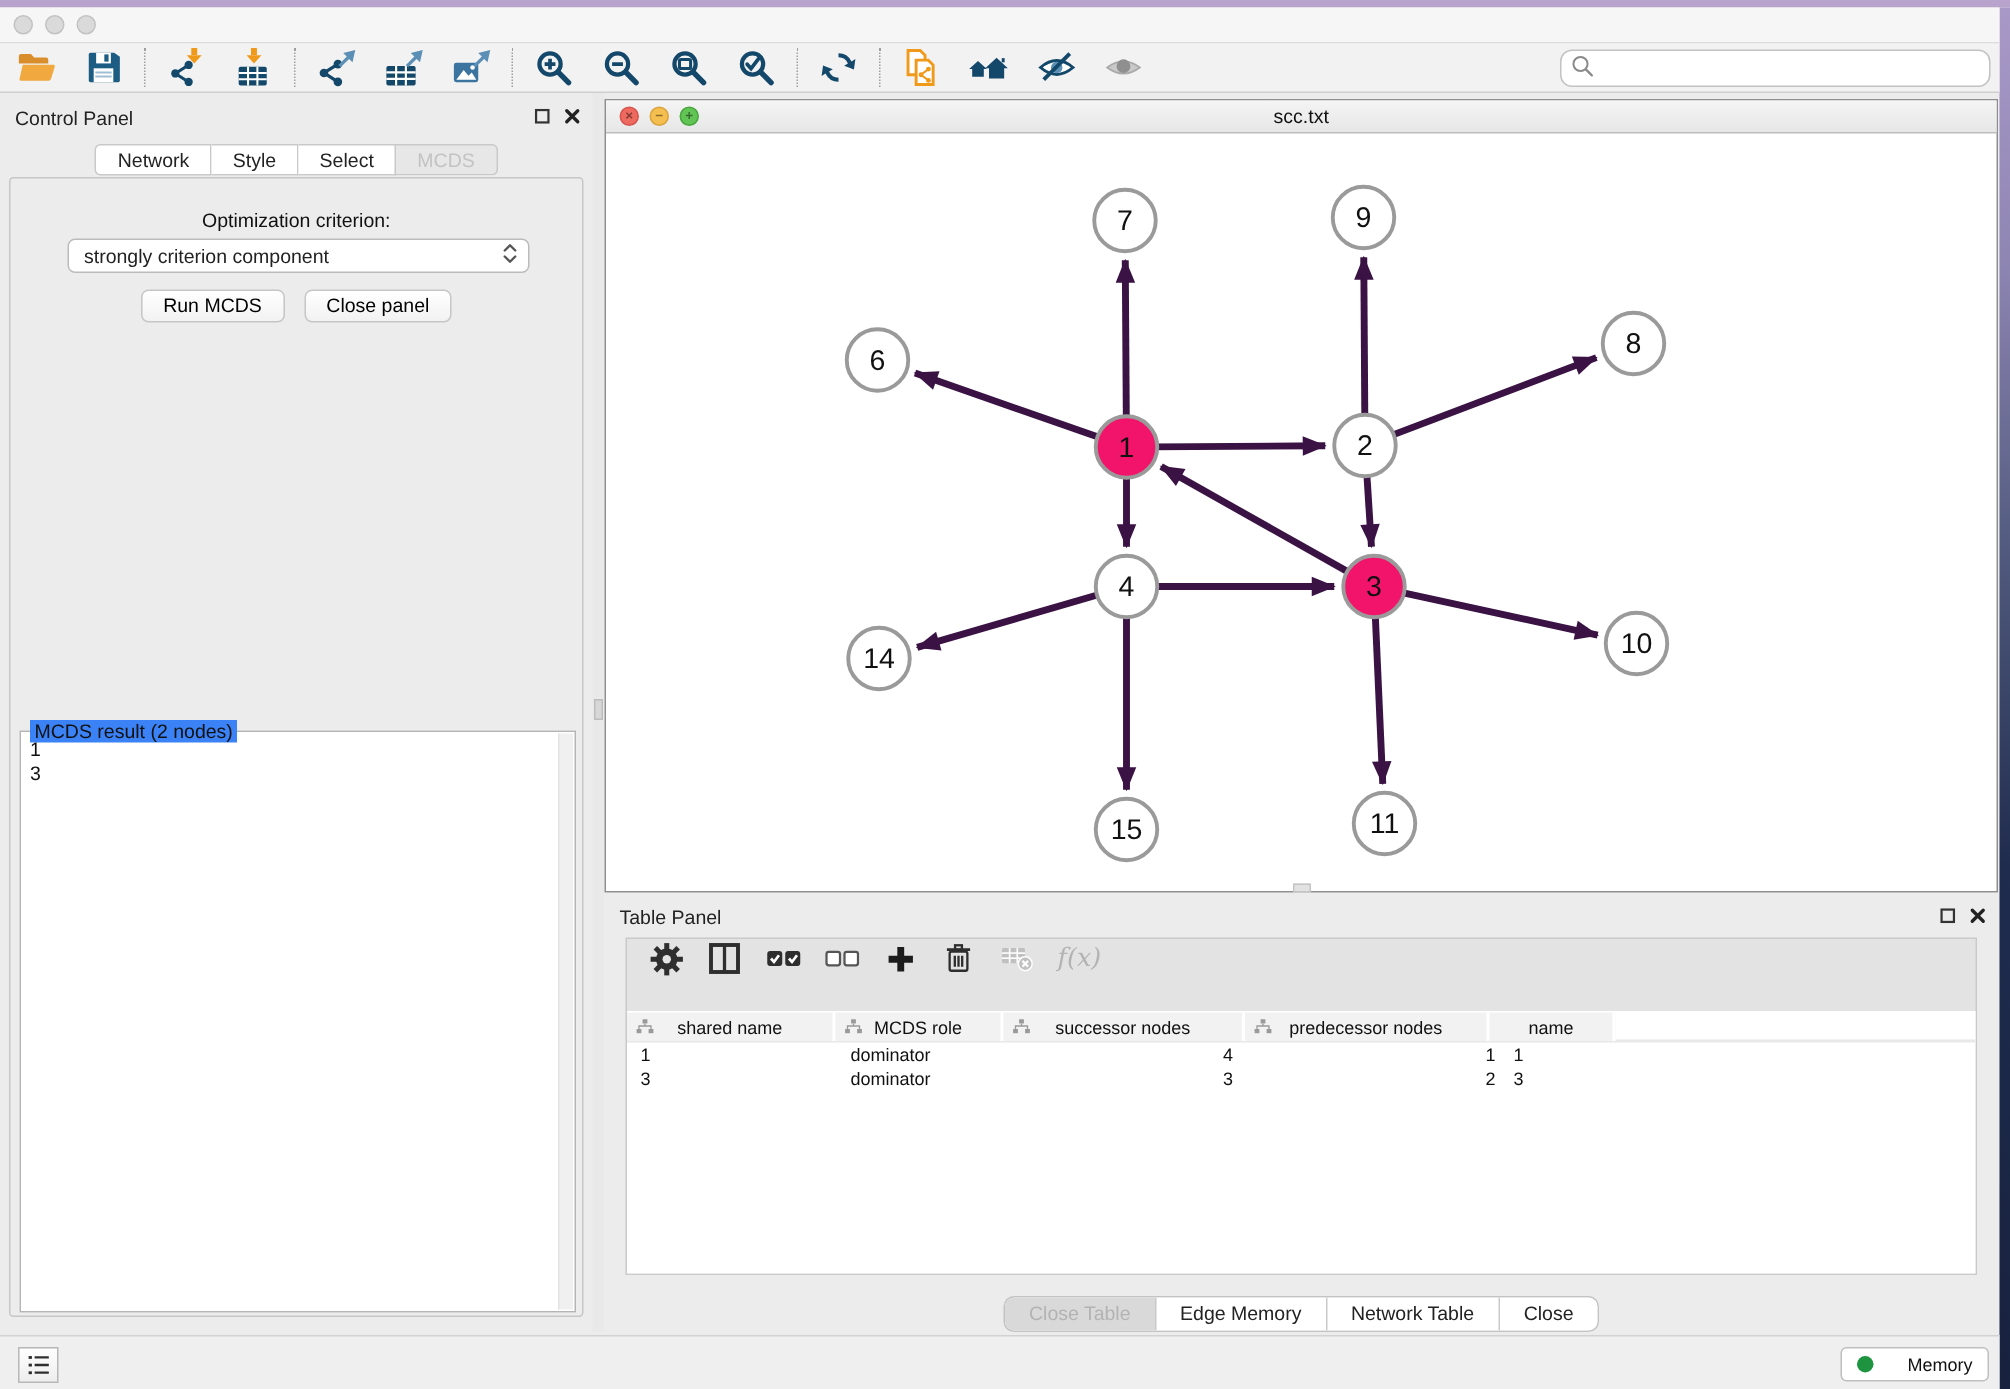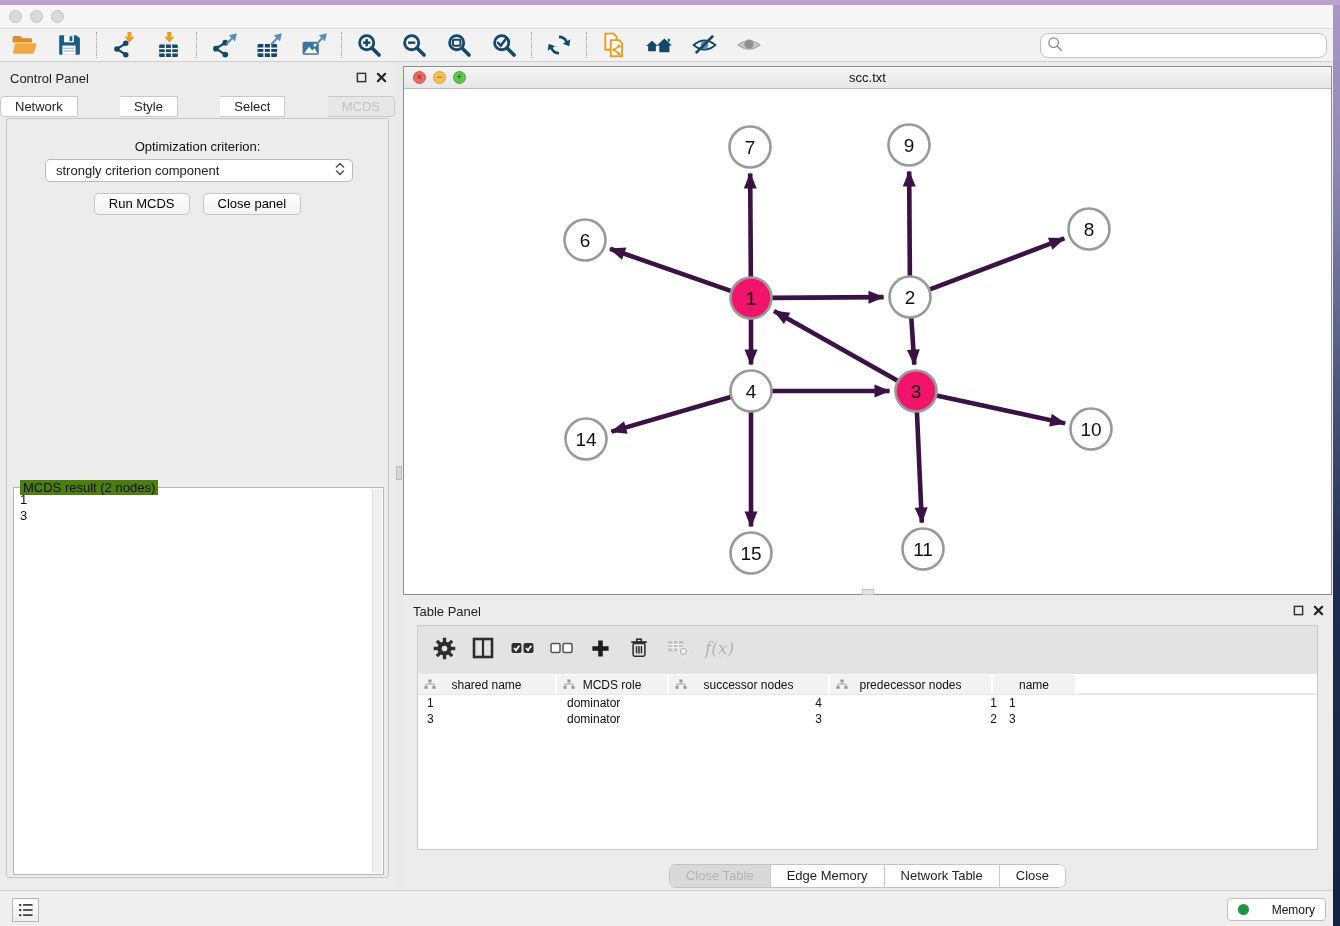--- a/index.html
+++ b/index.html
@@ -27,51 +27,51 @@
   .tb-sep{width:1px;height:26px;border-left:1px dotted #9f9f9f;margin:0 13px}
   .tb-btn{display:flex;align-items:center;justify-content:center;width:28px;height:28px;cursor:default}
   #search-wrap{position:absolute;right:6px;top:4px;width:287px;height:25px;background:#fff;border:1px solid #c2c2c2;border-radius:8px;display:flex;align-items:center;padding:0 6px}
   #search-wrap input{border:none;outline:none;flex:1;font-size:13px;font-family:inherit;background:transparent;margin-left:4px}
 
   
   #control-panel{position:absolute;left:0;top:62px;width:395px;height:826px}
   .panel-header{position:absolute;left:0;top:0;width:100%;height:30px}
   .panel-title{position:absolute;left:10px;top:9px;font-size:13px;color:#222}
   .panel-header-icons{position:absolute;right:8px;top:9px;display:flex;gap:9px;align-items:center}
-  #cp-tabs{position:absolute;left:0;top:34px;width:100%;display:flex;justify-content:space-between}
+  #cp-tabs{position:absolute;left:0;top:34px;width:100%;display:flex;justify-content:center}
   .jtab{height:21px;line-height:19px;padding:0 14px;background:#fff;border:1px solid #c9c9c9;border-left:none;font-size:13px}
   .jtab:first-child{border-left:1px solid #c9c9c9;border-radius:4px 0 0 4px}
   .jtab:last-child{border-radius:0 4px 4px 0}
   .jtab.disabled{background:#e7e7e7;color:#c3c3c3}
   #cp-body{position:absolute;left:6px;top:56px;width:383px;height:760px;border:1px solid #c6c6c6;border-radius:3px}
   #opt-label{margin-top:20px;text-align:center;font-size:13px;color:#111}
   #criterion{position:absolute;left:38px;top:40px;width:308px;height:23px;background:#fff;border:1px solid #bbb;border-radius:5px;display:flex;align-items:center;padding:0 6px 0 10px;font-size:13px}
   #criterion .crit-text{flex:1}
   #cp-buttons{position:absolute;left:0;top:74px;width:100%;display:flex;justify-content:center;gap:13px}
   .jbtn{height:22px;line-height:20px;padding:0 14px;background:linear-gradient(#fff,#f2f2f2);border:1px solid #c6c6c6;border-radius:5px;font-size:13px}
   #mcds-fieldset{position:absolute;left:6px;top:368px;width:371px;height:388px;border:1px solid #b5b5b5;background:#fff}
-  #mcds-legend{position:absolute;left:6px;top:-8px;background:#4d7c0f;padding:0 3px;font-size:13px;color:#111}
+  #mcds-legend{position:absolute;left:6px;top:-8px;background:#3b82f6;padding:0 3px;font-size:13px;color:#111}
   #mcds-lines{position:absolute;left:0;top:2px;right:12px;bottom:0;padding:2px 6px;font-size:13px;line-height:16px;color:#111}
   #mcds-scroll{position:absolute;right:1px;top:1px;width:10px;bottom:1px;background:#f0f0f0;border-left:1px solid #e2e2e2}
 
   
   #splitter-v{position:absolute;left:395px;top:62px;width:8px;height:826px;background:#e9e9e9}
   #splitter-v .handle{position:absolute;left:1px;top:404px;width:6px;height:14px;background:#d7d7d7;border:1px solid #bdbdbd}
 
   
   #network-window{position:absolute;left:403px;top:66px;width:929px;height:529px;background:#fff;border:1px solid #8e8e8e}
   #nw-titlebar{position:absolute;left:0;top:0;width:100%;height:22px;background:linear-gradient(#f4f4f4,#e7e7e7);border-bottom:1px solid #bdbdbd;display:flex;align-items:center}
   #nw-titlebar .tl-group{display:flex;gap:7px;margin-left:9px}
   #nw-title{position:absolute;left:0;right:0;text-align:center;font-size:13px;color:#111}
   #nw-bottom-handle{position:absolute;left:458px;bottom:-1px;width:12px;height:6px;background:#e2e2e2;border:1px solid #c4c4c4}
 
   
   #table-panel{position:absolute;left:403px;top:595px;width:929px;height:293px}
   #tp-box{position:absolute;left:14px;right:14px;top:30px;height:225px;background:#e3e3e3;border:1px solid #cacaca}
-  #tp-toolbar{position:absolute;left:0;top:0;right:0;height:44px;display:flex;align-items:center;gap:15px;padding-left:14px}
+  #tp-toolbar{position:absolute;left:0;top:0;right:0;height:44px;display:flex;gap:15px;padding-left:14px}
   .tpt-btn{display:flex;align-items:center;justify-content:center;min-width:24px;height:26px}
   .fx-label{font-family:"DejaVu Serif",serif;font-style:italic;color:#b3b3b3;font-size:17px}
   #tp-table{position:absolute;left:0;right:0;top:48px;bottom:0;background:#fff;overflow:hidden}
   #tp-header{display:flex;height:21px;background:#fff;border-bottom:2px solid #e8e8e8}
   .th-cell{position:relative;height:19px;margin-top:1px;background:#f2f2f2;border-right:2px solid #fff;display:flex;align-items:center;justify-content:center;font-size:12px;color:#111}
   .th-cell .hier{position:absolute;left:6px;top:4px}
   .t-row{display:flex;height:16px;font-size:12px;color:#111;align-items:center}
   .t-cell{height:16px;line-height:16px;white-space:nowrap;overflow:hidden}
   #tp-tabs{position:absolute;left:0;right:0;top:269px;display:flex;justify-content:center}
   .pill{display:flex;border:1px solid #c3c3c3;border-radius:7px;overflow:hidden;background:#fff}

